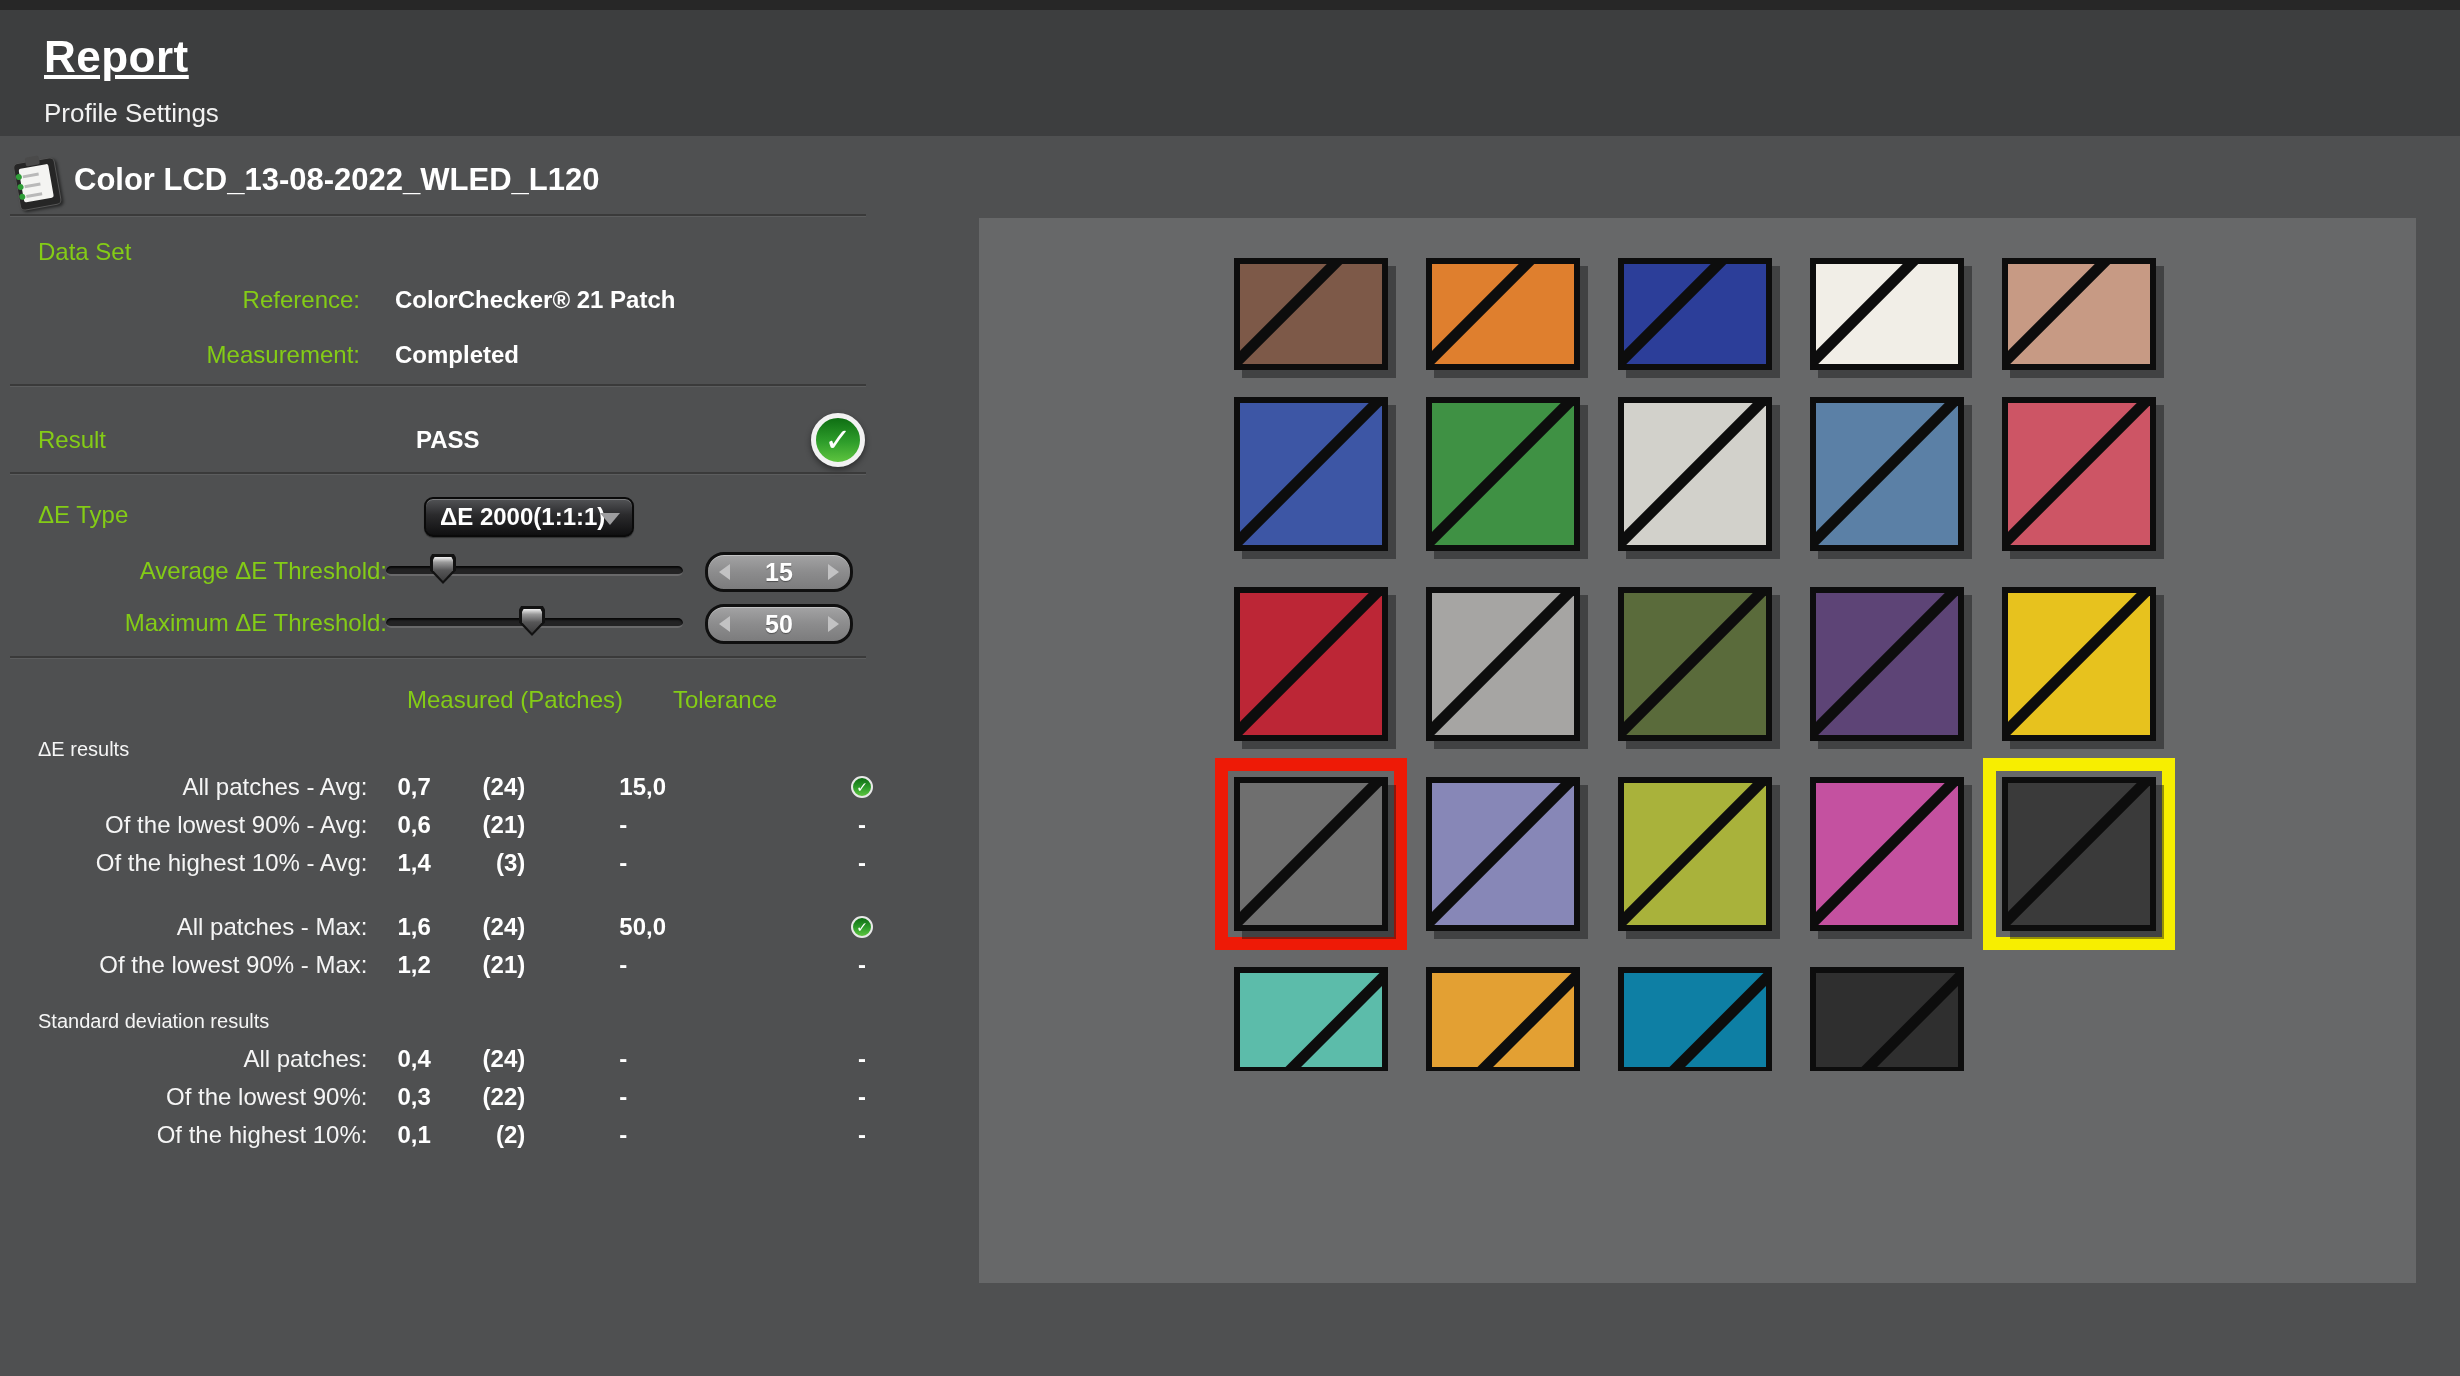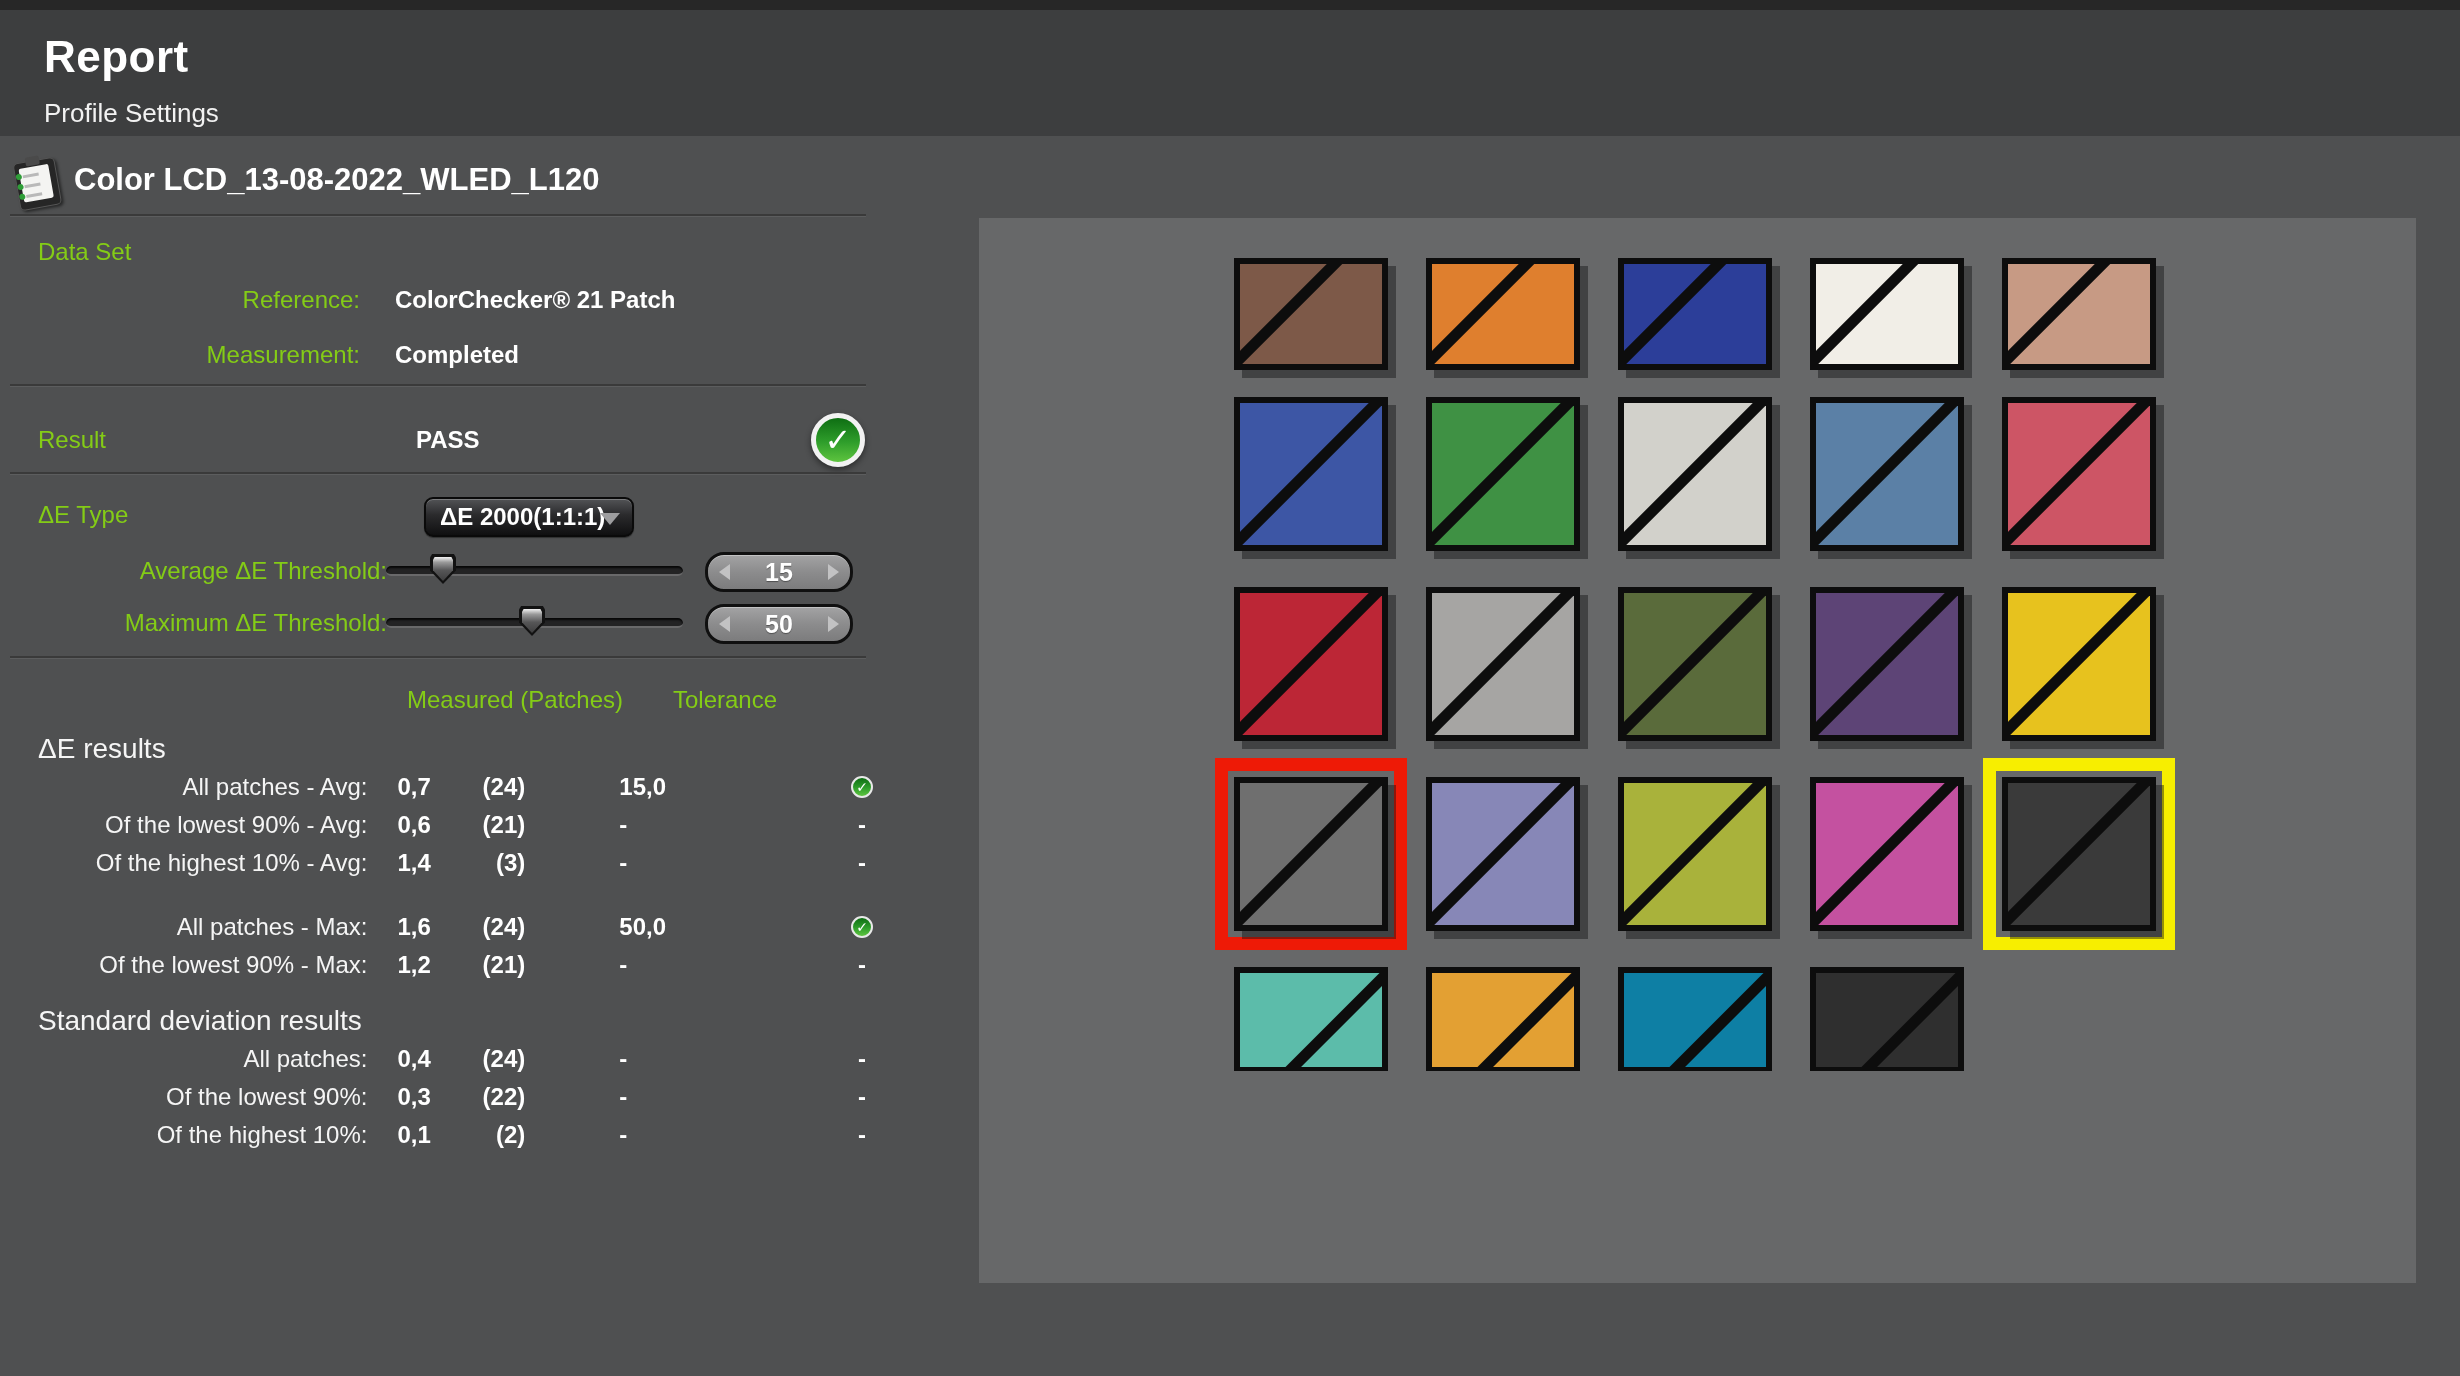--- a/index.html
+++ b/index.html
@@ -1,21 +1,21 @@
 <!DOCTYPE html>
 <html><head>
 <meta charset="utf-8">
 <style>
   html,body{margin:0;padding:0;background:#2a2a2a;}
   .stage{position:relative;width:2460px;height:1376px;background:#4f5051;overflow:hidden;
          font-family:"Liberation Sans","DejaVu Sans",sans-serif;color:#fff;}
   
   .top-strip{position:absolute;left:0;top:0;width:2460px;height:10px;background:#272727;}
   .app-header{position:absolute;left:0;top:10px;width:2460px;height:126px;background:#3d3e3f;}
-  .app-title{position:absolute;left:44px;top:22px;font-size:44px;font-weight:600;letter-spacing:.5px;}
+  .app-title{position:absolute;left:44px;top:22px;font-size:44px;font-weight:600;letter-spacing:.5px;text-decoration:underline;}
   .app-subtitle{position:absolute;left:44px;top:88px;font-size:26px;font-weight:400;color:#f2f2f2;}
   
   .profile-title{position:absolute;left:74px;top:162px;font-size:31px;font-weight:700;}
   .divider{position:absolute;left:10px;width:856px;height:0;border-top:2px solid #3a3a3a;border-bottom:1px solid rgba(255,255,255,.08);}
   .lbl{font-size:24px;color:#84cc16;font-weight:400;}
   .val{font-size:24px;color:#fff;font-weight:700;}
   .row36{position:absolute;height:36px;display:flex;align-items:center;}
   .right-col{justify-content:flex-end;text-align:right;padding-left:15px;}
   
   .clip-icon{position:absolute;left:14px;top:156px;width:46px;height:52px;transform:rotate(-10deg);}
@@ -52,21 +52,21 @@
              border:5px solid #f2f2f2;background:linear-gradient(180deg,#0e6e13 0%,#2f9e2b 55%,#5ec43f 100%);
              box-shadow:0 3px 6px rgba(0,0,0,.45);display:flex;align-items:center;justify-content:center;}
   .check-big span{font-size:32px;font-weight:700;color:#fff;line-height:1;}
   .check-small{width:18px;height:18px;border-radius:50%;border:2px solid #e9e9e9;
              background:linear-gradient(180deg,#0e6e13 0%,#2f9e2b 55%,#5ec43f 100%);
              display:inline-flex;align-items:center;justify-content:center;}
   .check-small span{font-size:14px;font-weight:700;color:#fff;line-height:1;}
   
   .tbl-header{position:absolute;top:682px;height:36px;}
   #rows-container{position:absolute;left:0;top:730px;width:900px;}
-  .section-label{height:38px;display:flex;align-items:center;padding-left:38px;font-size:28px;color:#f5f5f5;}
+  .section-label{height:38px;display:flex;align-items:center;padding-left:38px;font-size:20px;color:#f5f5f5;}
   .res-row{height:38px;display:flex;align-items:center;}
   .res-row .c-label{width:368px;text-align:right;font-size:24px;color:#f5f5f5;}
   .res-row .c-val{width:62px;margin-left:30px;font-size:24px;font-weight:700;}
   .res-row .c-count{width:66px;text-align:right;font-size:24px;font-weight:700;}
   .res-row .c-tol{width:120px;margin-left:94px;font-size:24px;font-weight:700;}
   .res-row .c-status{width:76px;margin-left:85px;display:flex;justify-content:center;font-size:24px;font-weight:700;}
   .gap-before{margin-top:26px;}
   .std-label{margin-top:18px;}
   
   .panel{position:absolute;left:979px;top:218px;width:1437px;height:1065px;background:#676869;}

